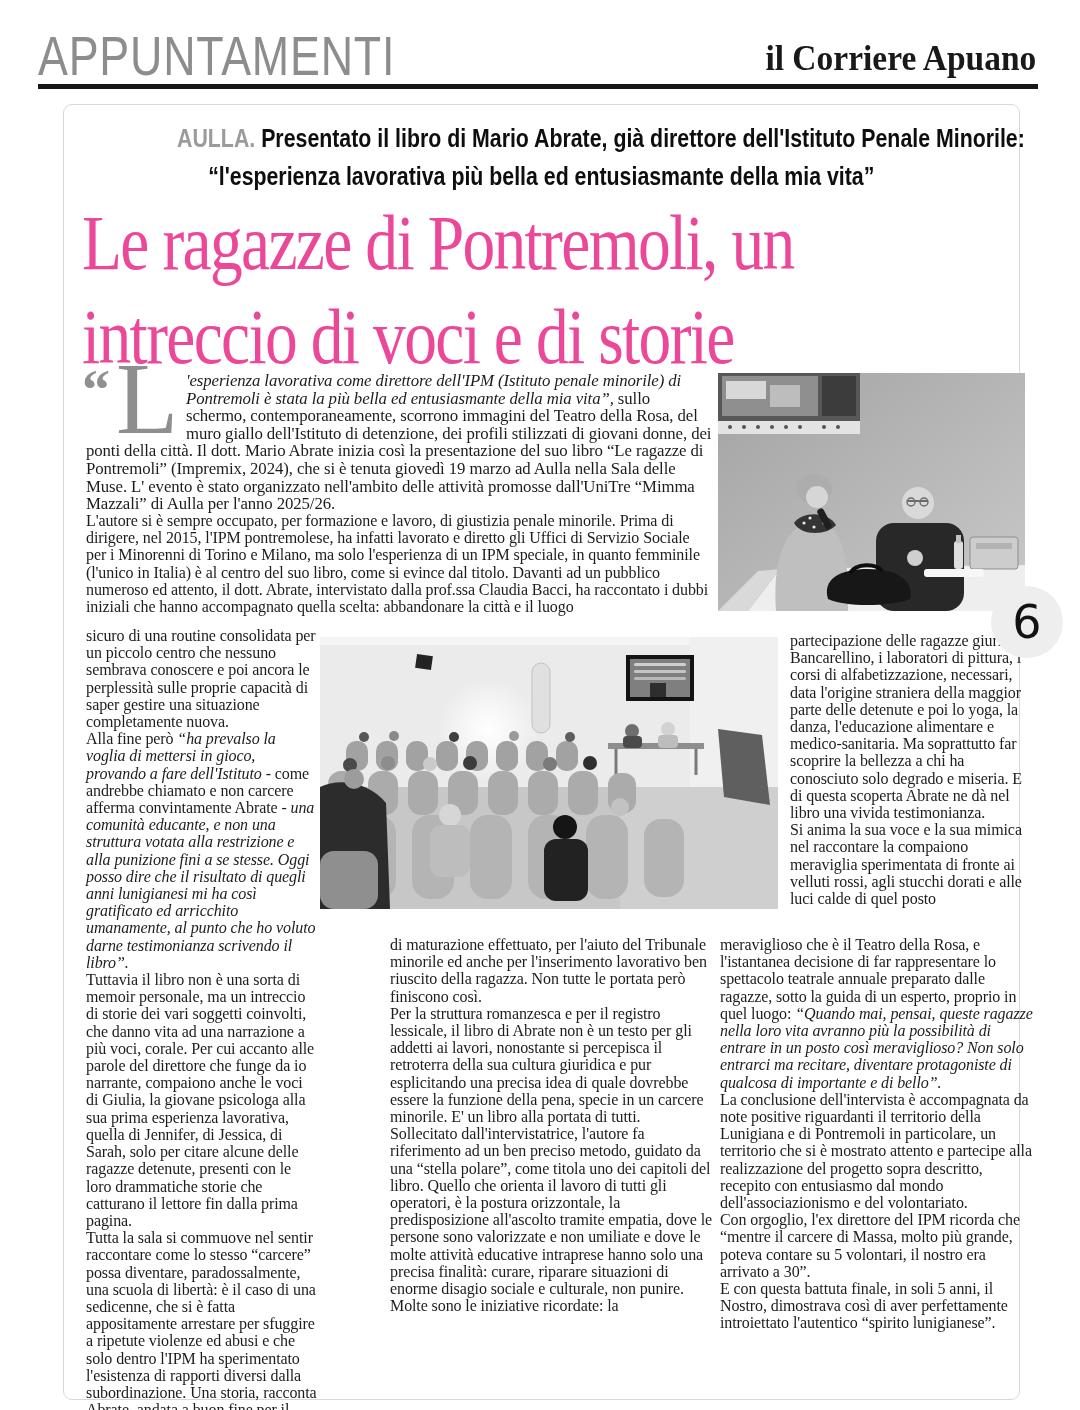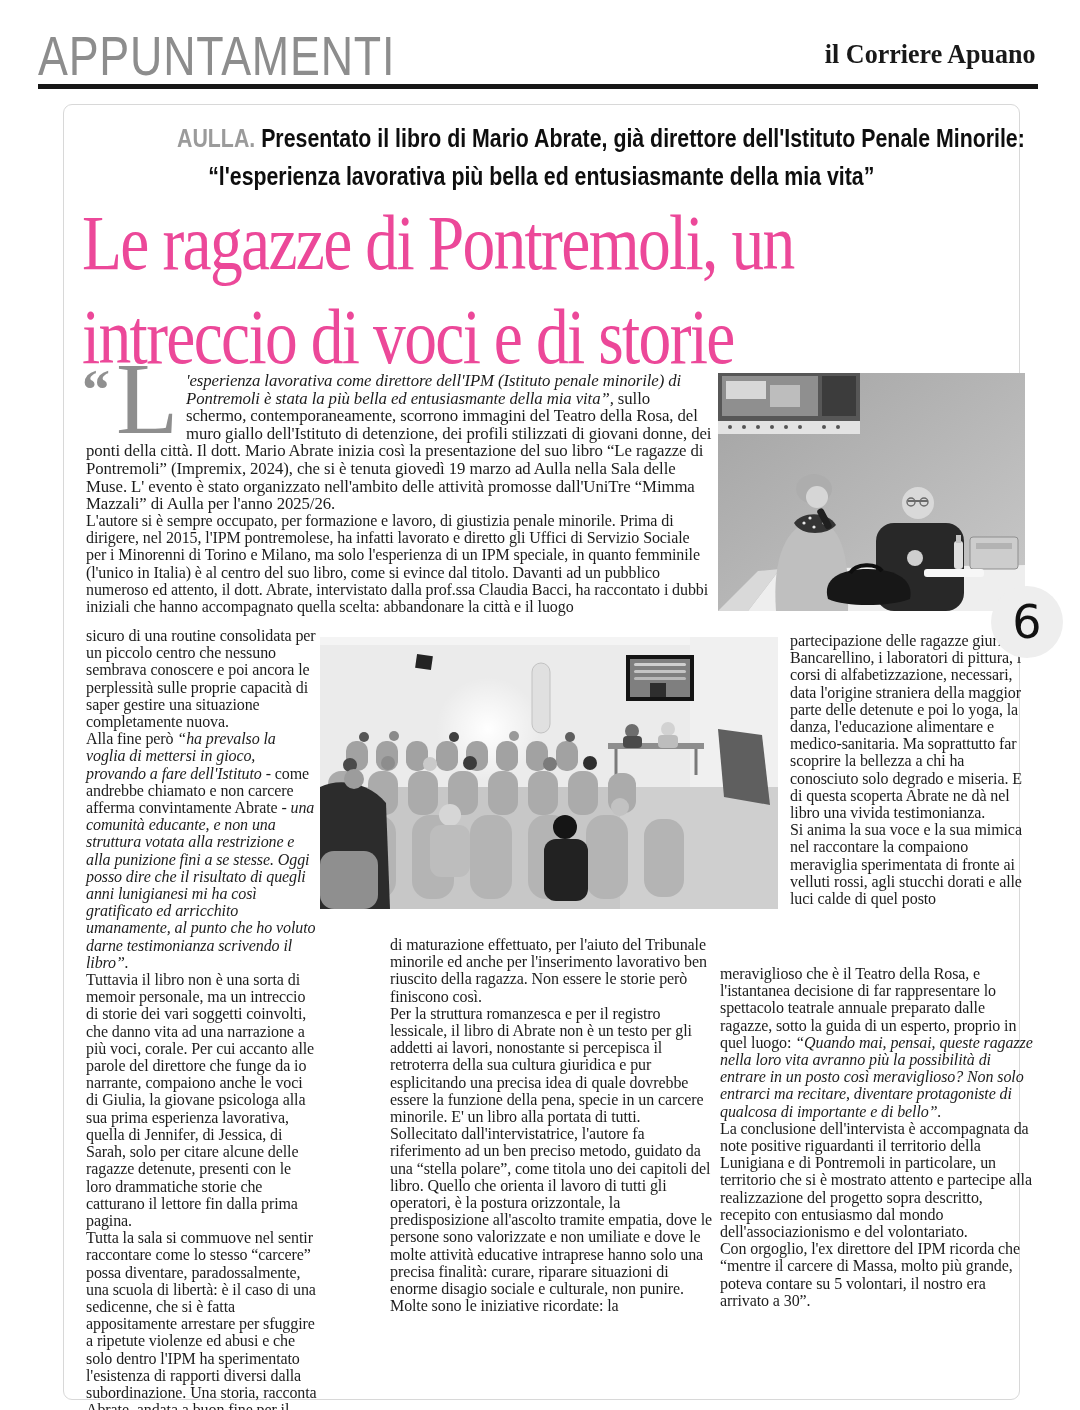--- a/index.html
+++ b/index.html
@@ -3,21 +3,21 @@
 <meta charset="utf-8">
 <style>
   html,body{margin:0;padding:0;}
   body{width:1080px;height:1410px;background:#ffffff;position:relative;
        font-family:"Liberation Serif","DejaVu Serif",serif;color:#1c1c1c;overflow:hidden;}
   .abs{position:absolute;}
   
   .section-title{left:38px;top:28px;font-family:"Liberation Sans","DejaVu Sans",sans-serif;
        font-weight:400;font-size:56px;color:#8d8d8d;line-height:1;}
   .section-title .cond{display:inline-block;transform:scaleX(.80);transform-origin:left top;letter-spacing:1px;}
-  .masthead{right:44px;top:40px;font-weight:700;font-size:28px;color:#191919;line-height:1;text-align:center;}
+  .masthead{right:44px;top:40px;font-weight:700;font-size:36px;color:#191919;line-height:1;text-align:center;}
   .masthead .cond{display:inline-block;transform:scaleX(.93);transform-origin:right top;}
   .top-rule{left:38px;right:42px;top:84px;height:5px;background:#161616;}
   .article-frame{left:63px;top:104px;width:955px;height:1294px;border:1.5px solid #d8d8d8;border-radius:9px;}
   
   .kicker-line{left:84px;width:914px;text-align:center;
        font-family:Liberation Sans, sans-serif;font-weight:700;
        font-size:26px;line-height:32px;color:#0e0e0e;}
   .kicker-line .cond{display:inline-block;transform:scaleX(.82);transform-origin:center top;white-space:nowrap;}
   .kicker-loc{color:#9b9b9b;}
   .kicker1{top:122px;}
@@ -31,21 +31,21 @@
   
   .tblock{font-size:16px;line-height:17.2px;letter-spacing:-0.1px;z-index:2;}
   .tblock p{margin:0;}
   .lead-blk{font-size:16.8px;line-height:17.6px;}
   .it{font-style:italic;}
   .lead{left:86px;top:372px;width:626px;}
   .intro2{left:86px;top:512px;width:626px;}
   .left-col{left:86px;top:627px;width:232px;}
   .mid-col{left:390px;top:936px;width:323px;}
   .right-narrow{left:790px;top:632px;width:243px;}
-  .right-wide{left:720px;top:936px;width:314px;margin-top:29px;}
+  .right-wide{left:720px;top:936px;width:314px;}
   
   .dropcap-wrap{float:left;width:96px;height:70px;position:relative;margin-right:4px;}
   .dc-quote{position:absolute;left:-4px;top:-10px;font-size:56px;font-weight:700;color:#909090;line-height:1;}
   .dc-letter{position:absolute;left:30px;top:-24px;font-size:102px;font-weight:400;color:#8e8e8e;line-height:1;}
   
   .photoA{left:718px;top:373px;width:307px;height:238px;z-index:1;}
   .photoB{left:320px;top:637px;width:458px;height:272px;z-index:1;}
   .photoA svg,.photoB svg{display:block;}
   
   .page-badge{left:991px;top:586px;width:72px;height:72px;border-radius:50%;background:#eeeeee;
@@ -95,35 +95,36 @@
 </div>
 
 <div class="abs tblock left-col">
   <p>sicuro di una routine consolidata per un piccolo centro che nessuno sembrava conoscere e poi ancora le perplessità sulle proprie capacità di saper gestire una situazione completamente nuova.</p>
   <p><span>Alla fine però </span><span class="it">“ha prevalso la voglia di mettersi in gioco, provando a fare dell'Istituto -</span><span> come andrebbe chiamato e non carcere afferma convintamente Abrate  - </span><span class="it">una comunità educante, e non una struttura votata alla restrizione e alla punizione fini a se stesse. Oggi posso dire che il risultato di quegli anni lunigianesi mi ha così gratificato ed arricchito umanamente, al punto che ho voluto darne testimonianza scrivendo il libro”.</span></p>
   <p>Tuttavia il libro non è una sorta di memoir personale, ma un intreccio di storie dei vari soggetti coinvolti, che danno vita ad una narrazione a più voci, corale. Per cui accanto alle parole del direttore che funge da io narrante, compaiono anche le voci di Giulia, la giovane psicologa alla sua prima esperienza lavorativa, quella di Jennifer, di Jessica, di Sarah, solo per citare alcune delle ragazze detenute, presenti con le loro drammatiche storie che catturano il lettore fin dalla prima pagina.</p>
   <p>Tutta la sala si commuove nel sentir raccontare come lo stesso “carcere” possa diventare, paradossalmente, una scuola di libertà: è il caso di una sedicenne, che si è fatta appositamente arrestare per sfuggire a ripetute violenze ed abusi e che solo dentro l'IPM ha sperimentato l'esistenza di rapporti diversi dalla subordinazione. Una storia, racconta Abrate, andata a buon fine per il percorso</p>
 </div>
 
 <div class="abs tblock mid-col">
-  <p>di maturazione effettuato, per l'aiuto del Tribunale minorile ed anche per l'inserimento lavorativo ben riuscito della ragazza. Non essere le storie però finiscono così.</p>
+  <p>di maturazione effettuato, per l'aiuto del Tribunale minorile ed anche per l'inserimento lavorativo ben riuscito della ragazza. Non tutte le portata però finiscono così.</p>
   <p>Per la struttura romanzesca e per il registro lessicale, il libro di Abrate non è un testo per gli addetti ai lavori, nonostante si percepisca il retroterra della sua cultura giuridica  e pur esplicitando una precisa idea di quale dovrebbe essere la funzione della pena, specie in un carcere minorile. E' un libro alla portata di tutti.</p>
   <p>Sollecitato dall'intervistatrice, l'autore fa riferimento ad un ben preciso metodo, guidato da una “stella polare”, come titola uno dei capitoli del libro. Quello che orienta il lavoro di tutti gli operatori, è la postura orizzontale, la predisposizione all'ascolto tramite empatia, dove le persone sono valorizzate e non umiliate e dove le molte attività educative intraprese hanno solo una precisa finalità: curare, riparare situazioni di enorme disagio sociale e culturale, non punire.</p>
   <p>Molte sono le iniziative ricordate: la</p>
 </div>
 
 <div class="abs tblock right-narrow">
   <p>partecipazione delle ragazze giuria del Bancarellino, i laboratori di pittura, i corsi di alfabetizzazione, necessari, data l'origine straniera della maggior parte delle detenute e poi lo yoga, la danza, l'educazione alimentare e medico-sanitaria.  Ma soprattutto far scoprire la bellezza a chi ha conosciuto solo degrado e miseria. E di questa scoperta Abrate ne dà nel libro una vivida testimonianza.</p>
   <p>Si anima la sua voce e la sua mimica nel raccontare la compaiono meraviglia sperimentata di fronte ai velluti rossi, agli stucchi dorati e alle luci calde di quel posto</p>
 </div>
 
 <div class="abs tblock right-wide">
   <p><span>meraviglioso che è il Teatro della Rosa, e l'istantanea decisione di far rappresentare lo spettacolo teatrale annuale preparato dalle ragazze, sotto la guida di un esperto, proprio in quel luogo: </span><span class="it">“Quando mai, pensai, queste ragazze nella loro vita avranno più la possibilità di entrare in un posto così meraviglioso? Non solo entrarci ma recitare, diventare protagoniste di qualcosa di importante e di bello”.</span></p>
   <p>La conclusione dell'intervista è accompagnata da note positive riguardanti il territorio della Lunigiana e di Pontremoli in particolare, un territorio che si è mostrato attento e partecipe alla realizzazione del progetto sopra descritto, recepito con entusiasmo dal mondo dell'associazionismo e del volontariato.</p>
   <p>Con orgoglio, l'ex direttore del IPM ricorda che “mentre il carcere di Massa, molto più grande, poteva contare su 5 volontari, il nostro era arrivato a 30”.</p>
+  <p>E con questa battuta finale, in soli 5 anni, il Nostro, dimostrava così di aver perfettamente introiettato l'autentico “spirito lunigianese”.</p>
 </div>
 
 <div class="abs photoA">
   <svg width="307" height="238" viewBox="0 0 307 238">
     <defs>
       <linearGradient id="wallA" x1="0" y1="0" x2="1" y2="1">
         <stop offset="0" stop-color="#a3a3a3"></stop>
           <stop offset="1" stop-color="#c9c9c9"></stop>
       </linearGradient>
     </defs>

